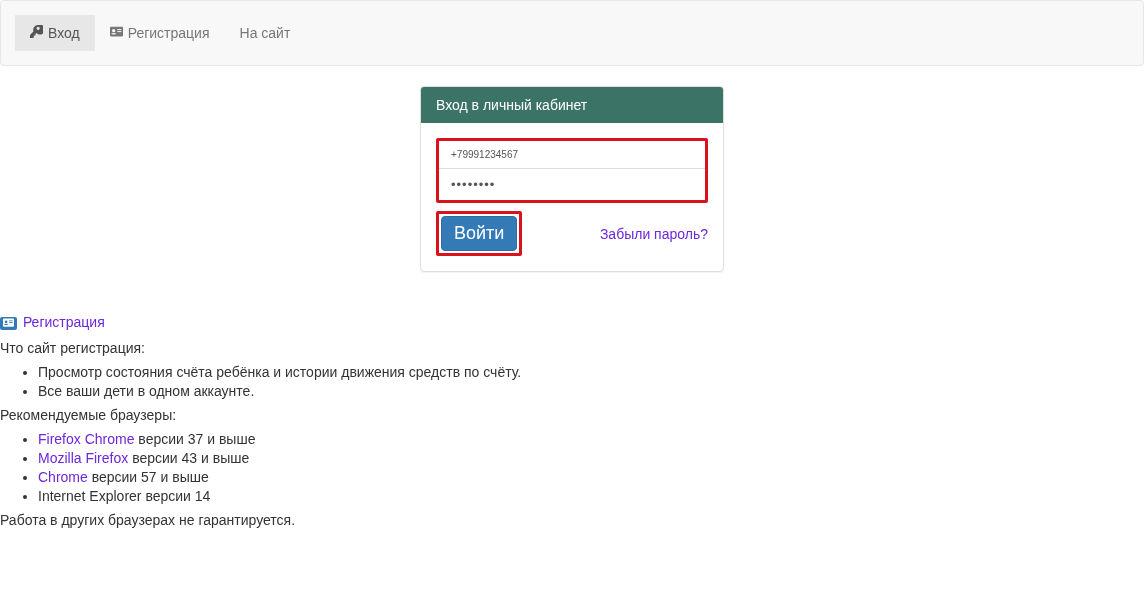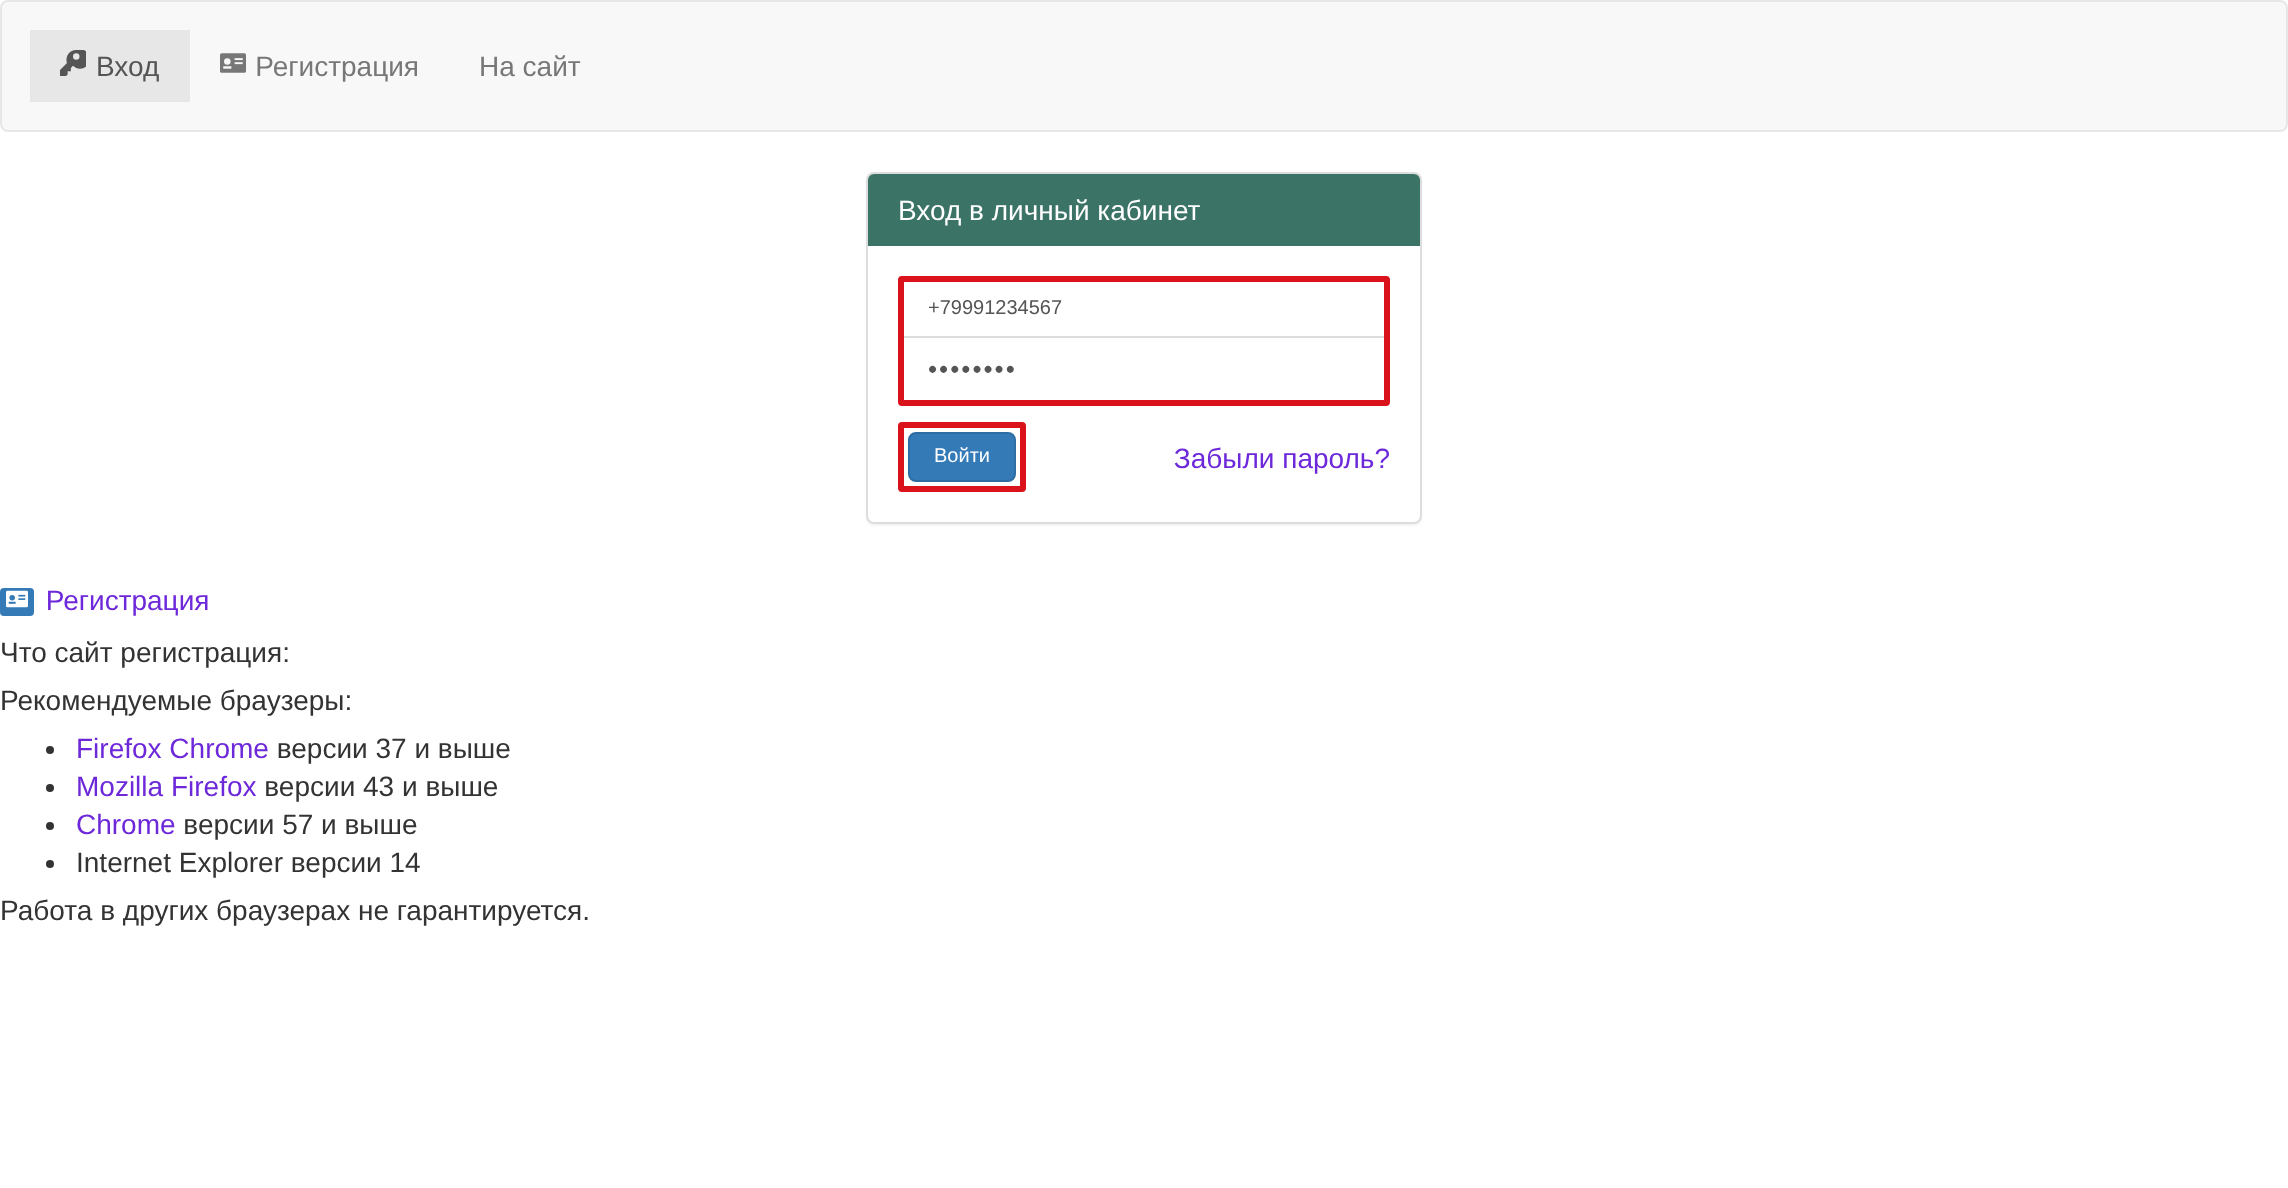--- a/index.html
+++ b/index.html
@@ -32,22 +32,22 @@
       background: #e7e7e7;
       color: #555;
     }
     .nav-icon {
       font-size: 13px;
     }
     .content-wrap {
       padding: 0;
     }
     .login-panel {
-      width: 278px;
-      margin: 20px auto 30px auto;
+      width: 304px;
+      margin: 20px auto 42px auto;
       border: 1px solid #ddd;
       border-radius: 4px;
       box-shadow: 0 1px 1px rgba(0,0,0,.05);
     }
     .panel-heading {
       background: #3b7366;
       color: #fff;
       padding: 10px 15px;
       border-radius: 3px 3px 0 0;
       font-size: 14px;
@@ -91,21 +91,21 @@
       border: 3px solid #d9121b;
       border-radius: 2px;
       padding: 2px;
       display: inline-block;
     }
     .btn-primary {
       background: #337ab7;
       border: 1px solid #2e6da4;
       color: #fff;
       padding: 6px 12px;
-      font-size: 10px;
+      font-size: 18px;
       border-radius: 4px;
       cursor: pointer;
     }
     .link {
       color: #6d28d9;
       text-decoration: none;
       cursor: pointer;
     }
     .reg-link-row {
       margin: 10px 0;
@@ -195,20 +195,24 @@
           <rect x="9" y="3" width="5" height="1.2" fill="#337ab7"></rect>
           <rect x="9" y="5.5" width="5" height="1.2" fill="#337ab7"></rect>
           <rect x="2" y="8" width="5" height="1.5" fill="#337ab7"></rect>
         </svg>
     </span>
     <a class="link">Регистрация</a>
   </div>
 
   <div class="info-block">
     <p>Что сайт регистрация:</p>
+    <ul>
+      <li>Просмотр состояния счёта ребёнка и истории движения средств по счёту.</li>
+      <li>Все ваши дети в одном аккаунте.</li>
+    </ul>
     <p>Рекомендуемые браузеры:</p>
     <ul>
       <li><a class="link">Firefox Chrome</a><span> версии 37 и выше</span></li>
       <li><a class="link">Mozilla Firefox</a><span> версии 43 и выше</span></li>
       <li><a class="link">Chrome</a><span> версии 57 и выше</span></li>
       <li>Internet Explorer версии 14</li>
     </ul>
     <p>Работа в других браузерах не гарантируется.</p>
   </div>
 

